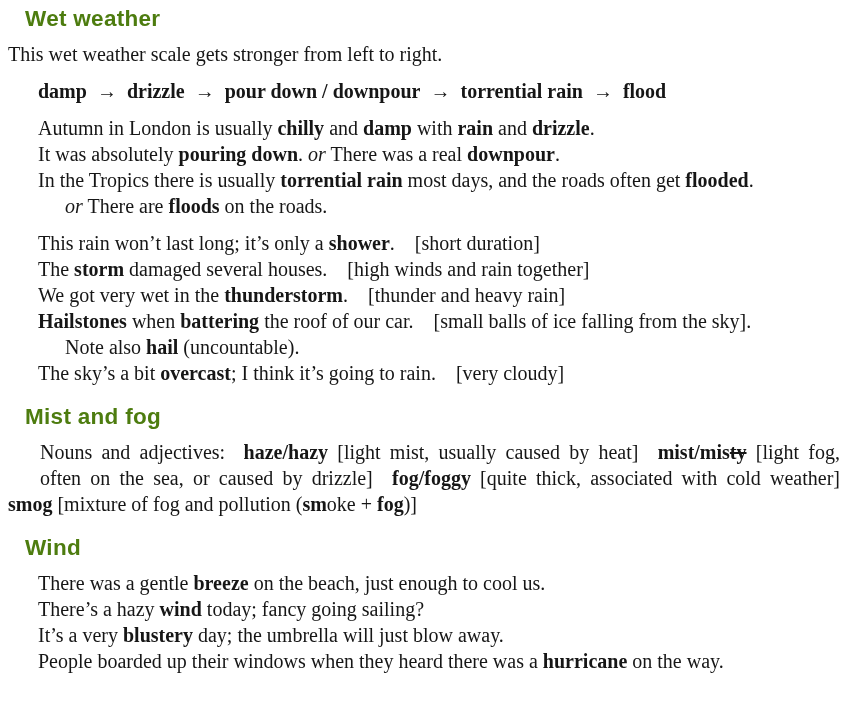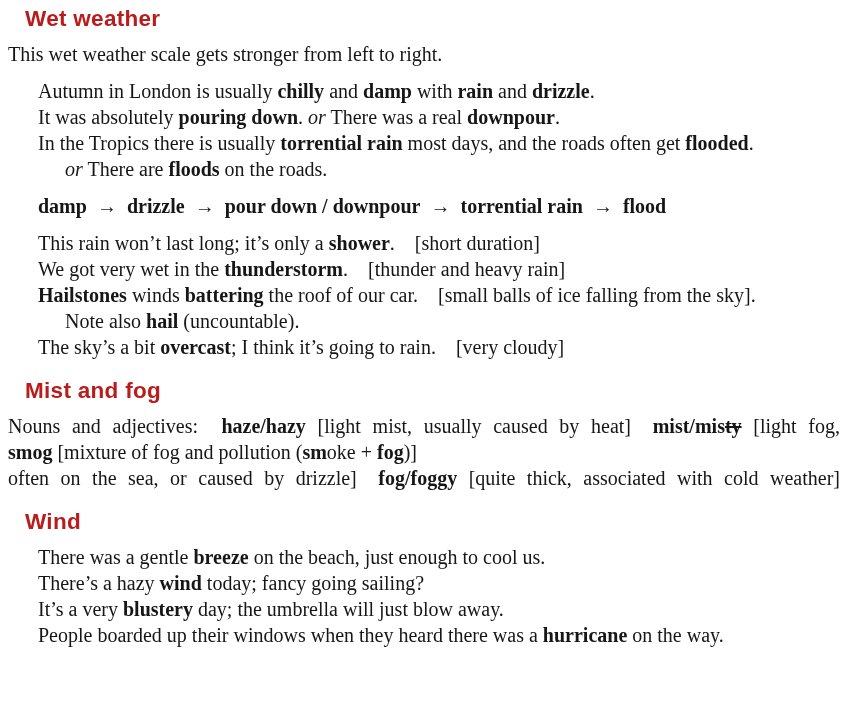--- a/index.html
+++ b/index.html
@@ -18,78 +18,79 @@
   .page {
     padding: 4px 5px 0 8px;
     box-sizing: border-box;
     width: 847px;
   }
   .heading {
     font-family: "Liberation Sans", sans-serif;
     font-weight: bold;
     font-size: 22.5px;
     letter-spacing: 0.3px;
-    color: #b91c1c;
+    color: #4d7c0f;
     margin: 18px 0 9px 17px;
   }
   section:first-of-type .heading { margin-top: 2px; }
   .blocks { }
   .block { margin: 0 0 11px 0; }
   .block:last-child { margin-bottom: 0; }
   .line {
     margin: 0;
     line-height: 26px;
     white-space: pre-wrap;
   }
   .ind0 { padding-left: 0; }
   .ind1 { padding-left: 30px; }
   .ind2 { padding-left: 57px; }
   .t-b { font-weight: bold; }
   .t-i { font-style: italic; }
   .t-bs { font-weight: bold; text-decoration: line-through; text-decoration-thickness: 1.5px; }
   .t-a { font-weight: bold; }
-  .just { text-align: justify; text-align-last: justify; padding-right: 2px; }
+  .just { text-align: justify; text-align-last: justify; padding-right: 2px; margin-left: 32px; }
 </style>
 </head>
 <body>
 
 <main class="page">
 
   <section class="sec">
     <h2 class="heading">Wet weather</h2>
     <div class="blocks">
         <div class="block">
           <p class="line ind0"><span>This wet weather scale gets stronger from left to right.</span></p>
         </div>
         <div class="block">
+          <p class="line ind1"><span class="t-b">damp</span><span class="t-a"> → </span><span class="t-b">drizzle</span><span class="t-a"> → </span><span class="t-b">pour down / downpour</span><span class="t-a"> → </span><span class="t-b">torrential rain</span><span class="t-a"> → </span><span class="t-b">flood</span></p>
+        </div>
+        <div class="block">
           <p class="line ind1"><span>Autumn in London is usually </span><span class="t-b">chilly</span><span> and </span><span class="t-b">damp</span><span> with </span><span class="t-b">rain</span><span> and </span><span class="t-b">drizzle</span><span>.</span></p>
           <p class="line ind1"><span>It was absolutely </span><span class="t-b">pouring down</span><span>. </span><span class="t-i">or</span><span> There was a real </span><span class="t-b">downpour</span><span>.</span></p>
           <p class="line ind1"><span>In the Tropics there is usually </span><span class="t-b">torrential rain</span><span> most days, and the roads often get </span><span class="t-b">flooded</span><span>.</span></p>
           <p class="line ind2"><span class="t-i">or</span><span> There are </span><span class="t-b">floods</span><span> on the roads.</span></p>
         </div>
         <div class="block">
-          <p class="line ind1"><span class="t-b">damp</span><span class="t-a"> → </span><span class="t-b">drizzle</span><span class="t-a"> → </span><span class="t-b">pour down / downpour</span><span class="t-a"> → </span><span class="t-b">torrential rain</span><span class="t-a"> → </span><span class="t-b">flood</span></p>
-        </div>
-        <div class="block">
           <p class="line ind1"><span>This rain won’t last long; it’s only a </span><span class="t-b">shower</span><span>. [short duration]</span></p>
+          <p class="line ind1"><span>The </span><span class="t-b">storm</span><span> damaged several houses. [high winds and rain together]</span></p>
           <p class="line ind1"><span>We got very wet in the </span><span class="t-b">thunderstorm</span><span>. [thunder and heavy rain]</span></p>
-          <p class="line ind1"><span class="t-b">Hailstones</span><span> winds </span><span class="t-b">battering</span><span> the roof of our car. [small balls of ice falling from the sky].</span></p>
+          <p class="line ind1"><span class="t-b">Hailstones</span><span> when </span><span class="t-b">battering</span><span> the roof of our car. [small balls of ice falling from the sky].</span></p>
           <p class="line ind2"><span>Note also </span><span class="t-b">hail</span><span> (uncountable).</span></p>
           <p class="line ind1"><span>The sky’s a bit </span><span class="t-b">overcast</span><span>; I think it’s going to rain. [very cloudy]</span></p>
         </div>
       </div>
   </section>
 
   <section class="sec">
     <h2 class="heading">Mist and fog</h2>
     <div class="blocks">
         <div class="block">
           <p class="line ind0 just"><span>Nouns and adjectives:  </span><span class="t-b">haze/hazy</span><span> [light mist, usually caused by heat]  </span><span class="t-b">mist/mis</span><span class="t-bs">ty</span><span> [light fog,</span></p>
+          <p class="line ind0 just"><span>often on the sea, or caused by drizzle]  </span><span class="t-b">fog/foggy</span><span> [quite thick, associated with cold weather]</span></p>
           <p class="line ind0"><span class="t-b">smog</span><span> [mixture of fog and pollution (</span><span class="t-b">sm</span><span>oke + </span><span class="t-b">fog</span><span>)]</span></p>
-          <p class="line ind0 just"><span>often on the sea, or caused by drizzle]  </span><span class="t-b">fog/foggy</span><span> [quite thick, associated with cold weather]</span></p>
         </div>
       </div>
   </section>
 
   <section class="sec">
     <h2 class="heading">Wind</h2>
     <div class="blocks">
         <div class="block">
           <p class="line ind1"><span>There was a gentle </span><span class="t-b">breeze</span><span> on the beach, just enough to cool us.</span></p>
           <p class="line ind1"><span>There’s a hazy </span><span class="t-b">wind</span><span> today; fancy going sailing?</span></p>

